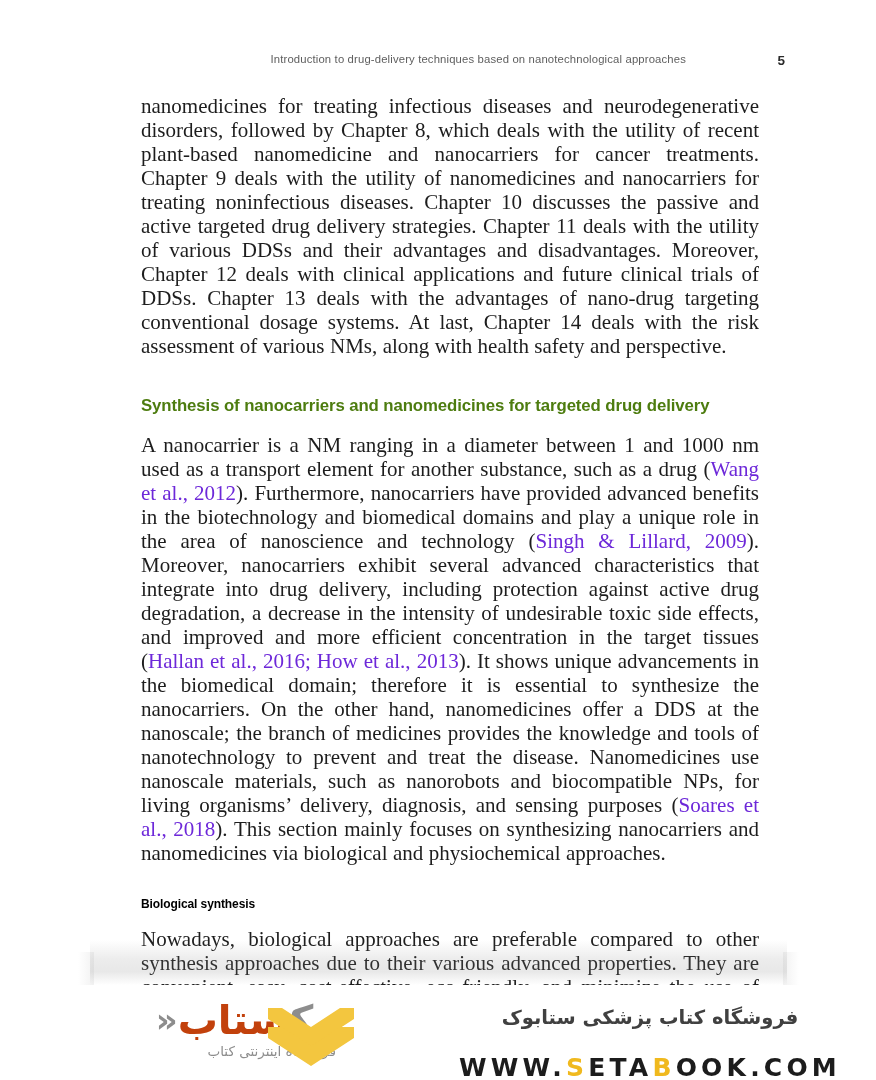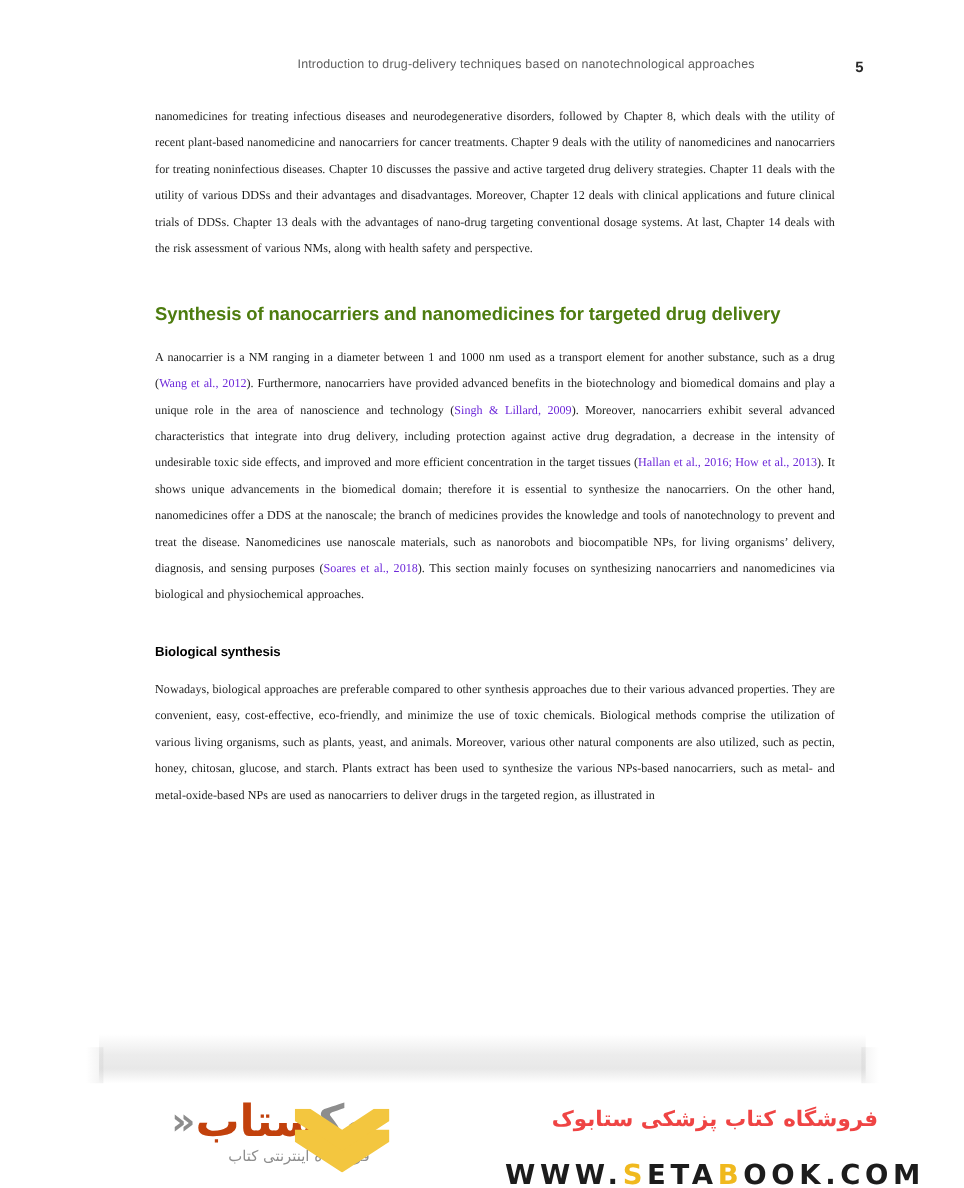--- a/index.html
+++ b/index.html
@@ -91,21 +91,21 @@
   
   .text-column {
     position: absolute;
     left: 141px;
     top: 94px;
     width: 618px;
   }
 
   p.body-text {
     margin: 0;
-    font-size: 11px;
+    font-size: 21px;
     line-height: 24.0px;
     color: #1d1d1d;
     text-align: justify;
     text-align-last: left;
     letter-spacing: 0.0px;
     word-spacing: 0.2px;
     -webkit-hyphens: none;
     hyphens: none;
   }
 
@@ -199,21 +199,21 @@
     left: 440px;
     top: 1003px;
     width: 420px;
     text-align: center;
   }
   .site-fa {
     direction: rtl;
     font-family: "DejaVu Sans", "Liberation Sans", sans-serif;
     font-size: 19.5px;
     font-weight: 700;
-    color: #ef4444;
+    color: #404040;
     line-height: 30px;
     white-space: nowrap;
   }
   .site-url {
     margin-top: 20px;
     font-family: "DejaVu Sans", "Liberation Sans", sans-serif;
     font-size: 25px;
     font-weight: 700;
     letter-spacing: 4.2px;
     color: #1c1c1c;

